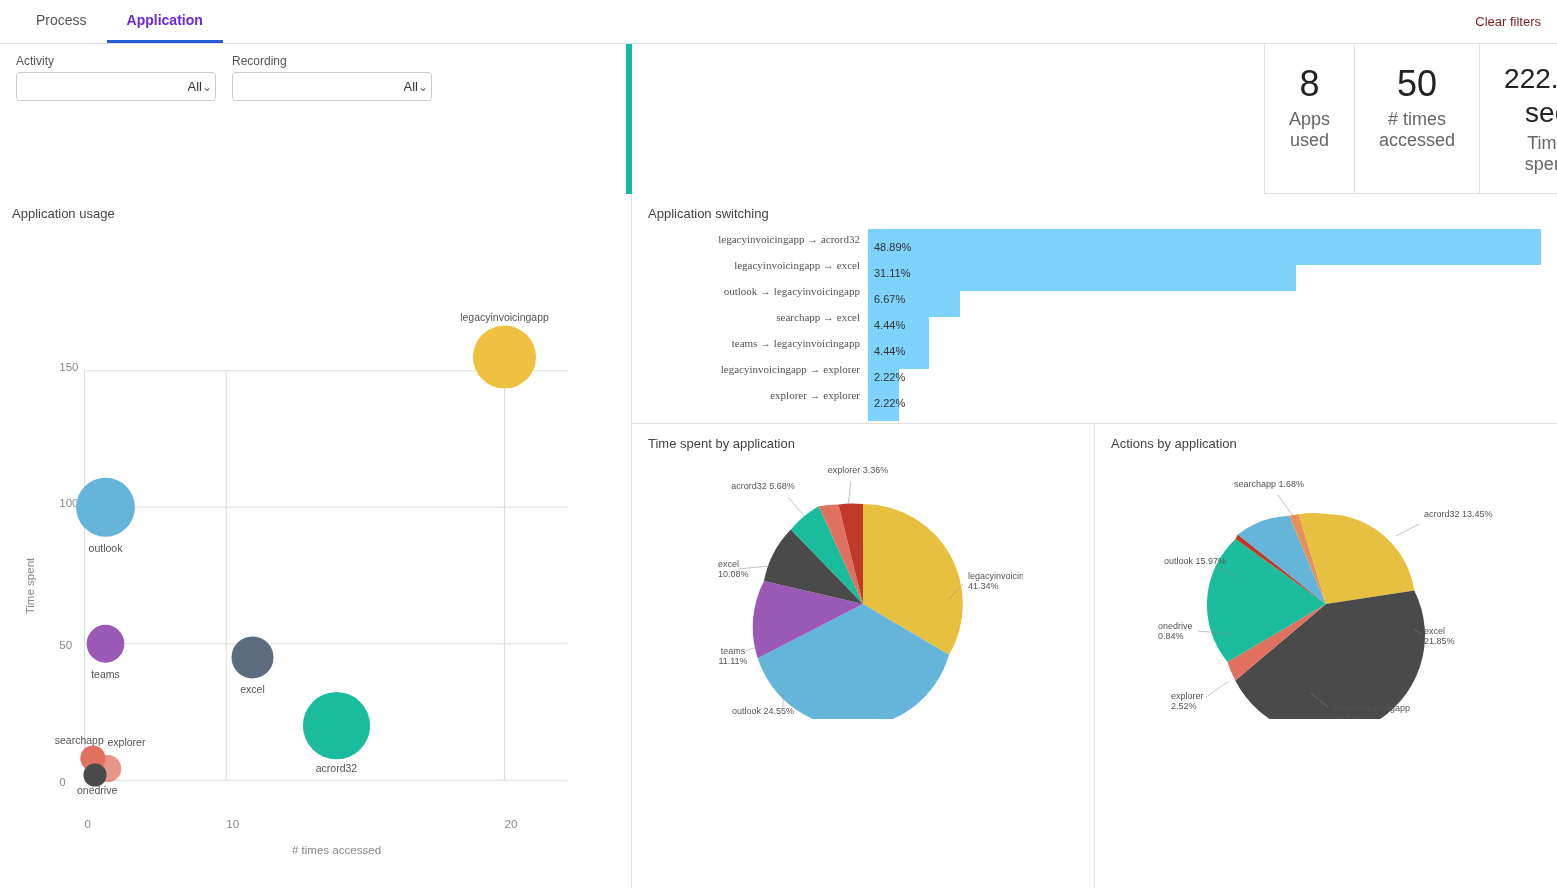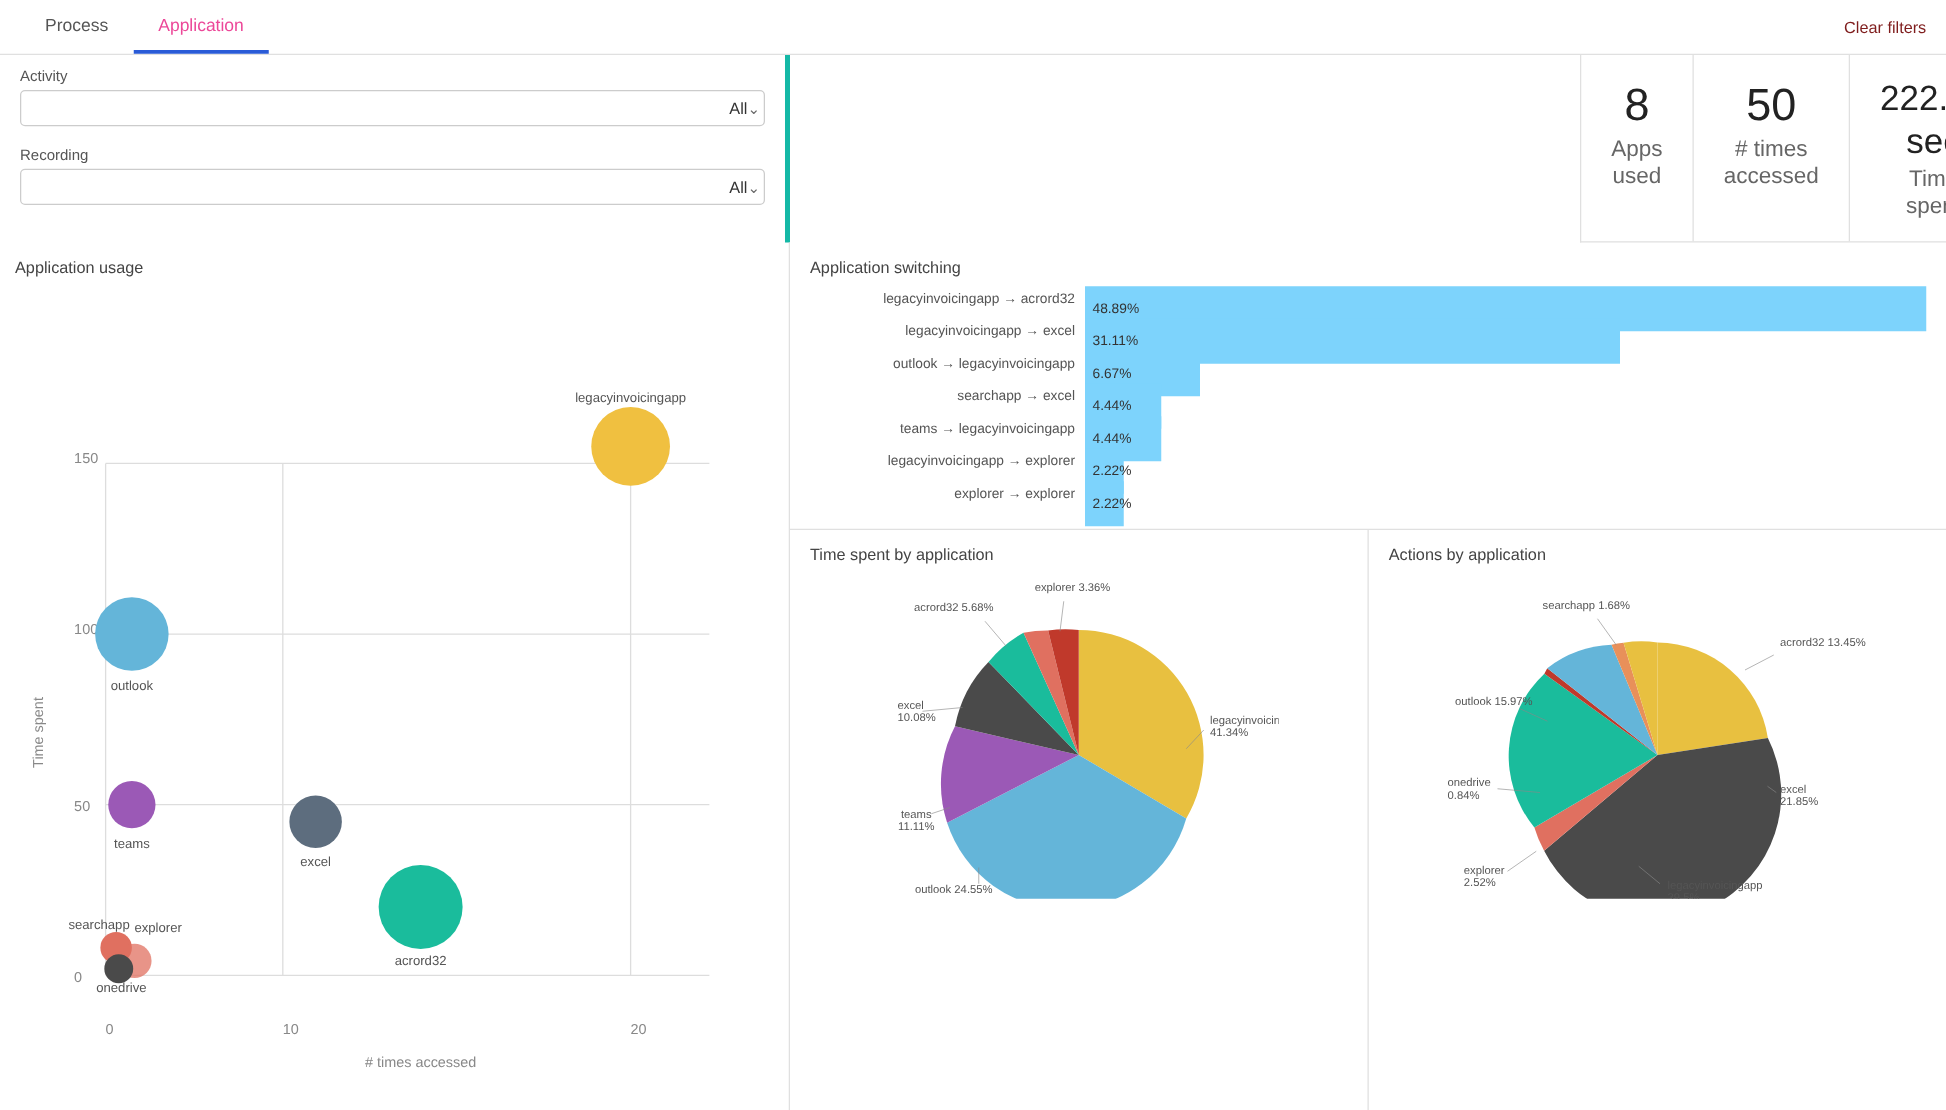--- a/index.html
+++ b/index.html
@@ -1,21 +1,21 @@
 <!DOCTYPE html>
 <html><head>
   <meta charset="utf-8">
   <style>
     * { box-sizing: border-box; margin: 0; padding: 0; }
     body { font-family: 'Segoe UI', Arial, sans-serif; background: #fff; font-size: 13px; color: #333; }
 
     .top-tabs { display: flex; align-items: center; padding: 0 16px; border-bottom: 1px solid #e0e0e0; justify-content: space-between; }
     .tabs-left { display: flex; }
     .tab { padding: 12px 20px; cursor: pointer; color: #555; font-size: 14px; border-bottom: 3px solid transparent; }
-    .tab.active { color: #ec4899; border-bottom: 3px solid #2a5bd7; font-weight: 400; text-align: right; }
+    .tab.active { color: #6d28d9; border-bottom: 3px solid #2a5bd7; font-weight: 700; text-align: right; }
     .clear-filters { color: #7f1d1d; cursor: pointer; font-size: 13px; padding: 12px 0; }
     .filter-group { display: flex; flex-direction: column; gap: 4px; min-width: 180px; }
     .filter-label { font-size: 12px; color: #555; }
     .filter-select { border: 1px solid #ccc; border-radius: 4px; padding: 6px 3px; display: flex; justify-content: flex-end; align-items: center; cursor: pointer; background: #fff; font-size: 13px; min-width: 200px; }
     .chevron { font-size: 12px; color: #666; }
 
     .stats-row { display: flex; border-bottom: 1px solid #e0e0e0; margin-left: 632px; border-left: 1px solid #e0e0e0; }
     .stat-card { flex: 1; padding: 18px 24px; text-align: center; border-right: 1px solid #e0e0e0; }
     .stat-card:last-child { border-right: none; }
     .stat-value { font-size: 36px; font-weight: 300; color: #222; line-height: 1.2; }
@@ -24,32 +24,32 @@
     .main-content { display: flex; height: calc(888px - 130px); }
 
     .left-panel { width: 632px; border-right: 1px solid #e0e0e0; padding: 12px; flex-shrink: 0; }
     .panel-title { font-size: 13px; color: #444; margin-bottom: 8px; font-weight: 500; }
 
     .right-panel { flex: 1; display: flex; flex-direction: column; overflow: hidden; }
 
     .app-switching-section { padding: 12px 16px; border-bottom: 1px solid #e0e0e0; }
     .bar-chart { margin-top: 8px; }
     .bar-row { display: flex; align-items: center; margin-bottom: 6px; }
-    .bar-label { width: 220px; text-align: right; font-size: 11px; color: #555; padding-right: 8px; flex-shrink: 0; }
+    .bar-label { width: 220px; text-align: right; font-size: 11px; color: #555; padding-right: 8px; flex-shrink: 0; font-family: Liberation Serif, serif; }
     .bar-container { flex: 1; position: relative; height: 20px; }
     .bar-fill { height: 36px; background: #7dd3fc; display: flex; align-items: center; }
     .bar-value { font-size: 11px; color: #333; margin-left: 6px; white-space: nowrap; }
 
     .bottom-charts { display: flex; flex: 1; }
     .chart-section { flex: 1; padding: 12px 16px; border-right: 1px solid #e0e0e0; overflow: hidden; }
     .chart-section:last-child { border-right: none; }
 
     
     .top-section { display: flex; }
-    .filters-area { width: 632px; border-right: 4px solid #14b8a6; padding: 10px 16px; flex-shrink: 0; display: flex; gap: 16px; flex-direction: column; }
+    .filters-area { width: 632px; border-right: 6px solid #14b8a6; padding: 10px 16px; flex-shrink: 0; display: flex; gap: 16px; }
   </style>
 </head>
 <body>
 
 <div class="top-tabs">
   <div class="tabs-left">
     <div class="tab">Process</div>
     <div class="tab active">Application</div>
   </div>
   <div class="clear-filters">Clear filters</div>

